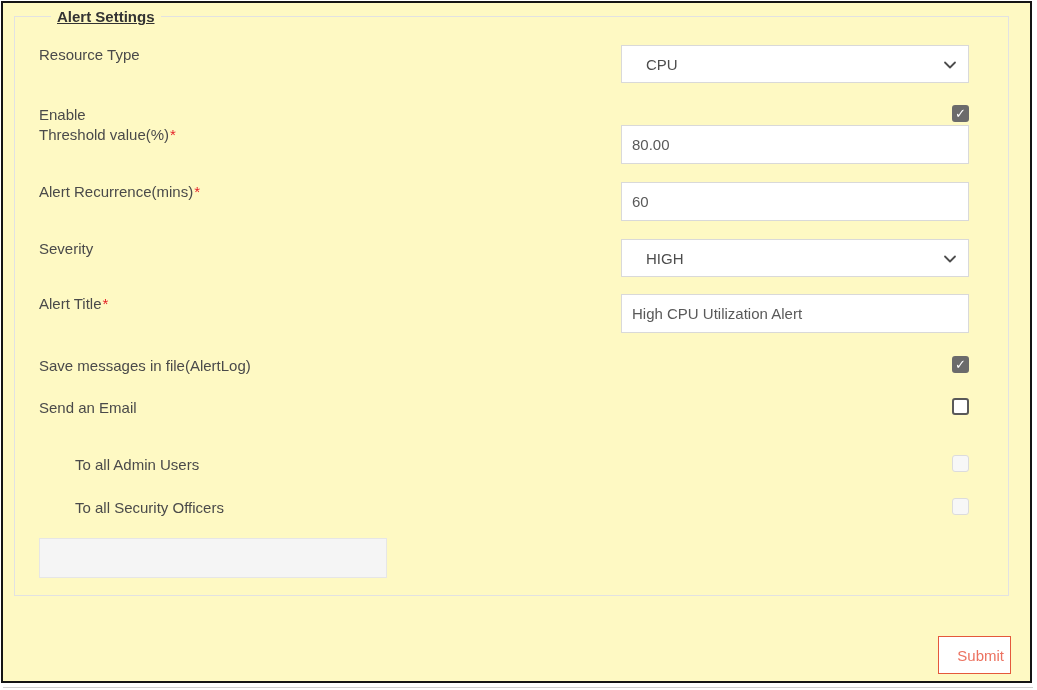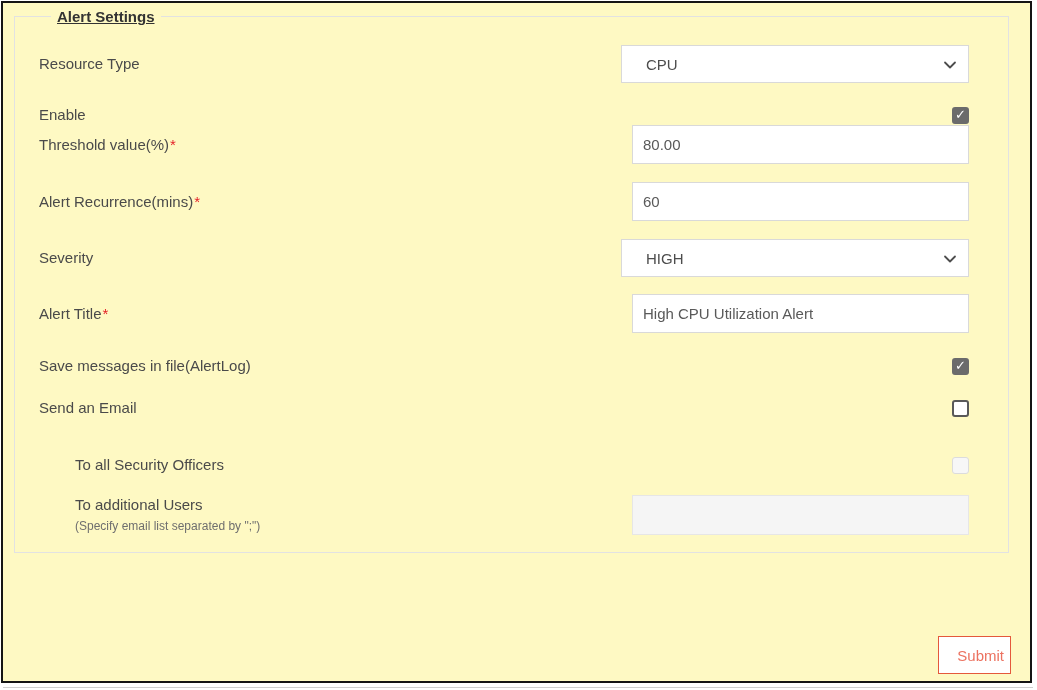--- a/index.html
+++ b/index.html
@@ -47,21 +47,21 @@
     font-size: 15px;
     font-weight: bold;
     text-decoration: underline;
     color: #333333;
     padding: 0 6px;
     margin-left: 12px;
   }
   .row {
     display: flex;
     justify-content: space-between;
-    align-items: center;
+    align-items: flex-start;
   }
   .row-label {
     font-size: 15px;
     color: #4a4a4a;
     line-height: 20px;
   }
   .row-label.indent { padding-left: 36px; }
   .req { color: #e41e26; margin-left: 1px; }
   .hint {
     font-size: 12px;
@@ -103,21 +103,20 @@
     width: 100%;
     height: 39px;
     box-sizing: border-box;
     border: 1px solid #d9d9d9;
     background: #ffffff;
     padding: 0 10px;
     font-size: 15px;
     color: #595959;
     font-family: "Liberation Sans", "DejaVu Sans", sans-serif;
     outline: none;
-    margin-left: 11px;
   }
   .text-input:disabled {
     background: #f5f5f5;
     border-color: #e6e6e6;
     height: 40px;
   }
   
   .checkbox {
     width: 17px;
     height: 17px;
@@ -250,35 +249,39 @@
 
       <div class="row mb37">
         <span class="row-label">Send an Email</span>
         <div class="control right">
           <div class="checkbox">
             
           </div>
         </div>
       </div>
 
+      <div class="row mb23">
+        <span class="row-label indent">To all Admin Users</span>
+        <div class="control right">
+          <div class="checkbox disabled">
+            
+          </div>
+        </div>
+      </div>
 
       <div class="row mb20">
         <span class="row-label indent">To all Security Officers</span>
         <div class="control right">
           <div class="checkbox disabled">
             
           </div>
         </div>
       </div>
 
       <div class="row mb0">
-        <span class="row-label indent">
-          <span>To additional Users</span><br>
-          <span class="hint">(Specify email list separated by ";")</span>
-        </span>
         <div class="control">
           <input class="text-input" type="text" disabled="" value="" style="">
         </div>
       </div>
     </fieldset>
 
     <div class="submit-bar">
       <button class="submit-btn">Submit</button>
     </div>
 

